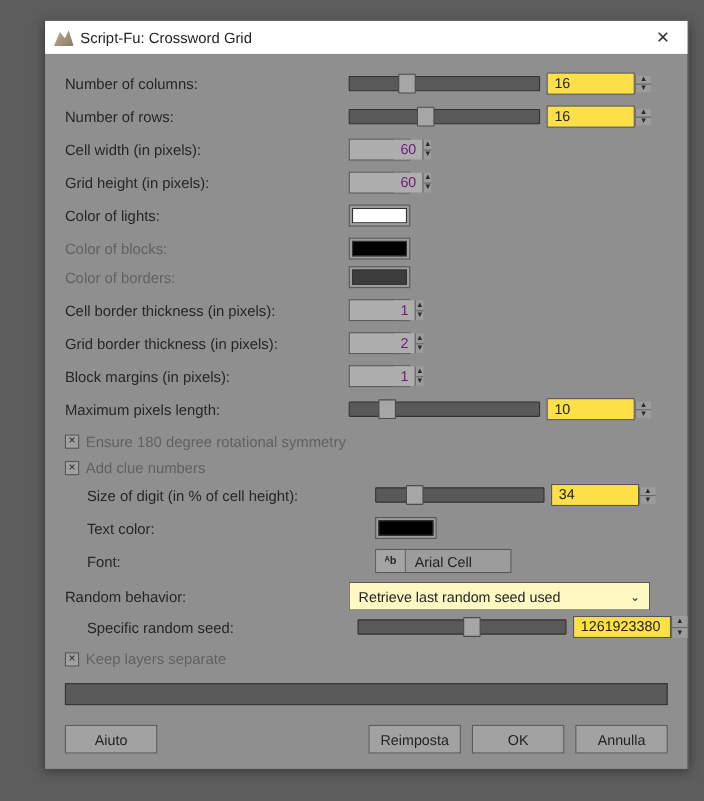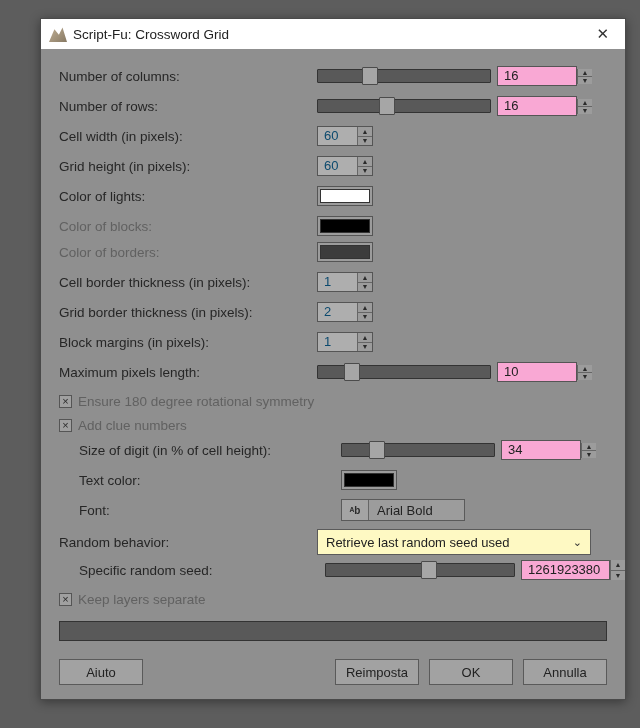--- a/index.html
+++ b/index.html
@@ -89,21 +89,21 @@
     background: #aeaeae;
     align-items: stretch;
     box-sizing: border-box;
   }
   .valbox .num {
     flex: 1;
     padding: 1px 6px 0 6px;
     color: #222;
     font-size: 13px;
     text-align: left;
-    background: #f9a8d4;
+    background: #fde047;
   }
   .spinners {
     display: flex;
     flex-direction: column;
     width: 14px;
     border-left: 1px solid #666;
     background: #9c9c9c;
   }
   .spinners .up, .spinners .down {
     flex: 1;
@@ -122,23 +122,24 @@
     display: flex;
     width: 56px;
     height: 20px;
     background: #aeaeae;
     border: 1px solid #555;
     box-sizing: border-box;
   }
   .spinbox .num {
     flex: 1;
     padding: 1px 6px 0 6px;
-    color: #0c4a6e;
+    color: #701a75;
     font-size: 13px;
     background: #aeaeae;
+    margin-left: 40px;
   }
 
   
   .swatch-wrap {
     width: 56px;
     height: 20px;
     border: 1px solid #555;
     padding: 2px;
     box-sizing: border-box;
     background: #9c9c9c;
@@ -407,21 +408,21 @@
       <div class="label">Text color:</div>
       <div class="swatch-wrap">
         <div class="swatch" style="background:#000000"></div>
       </div>
     </div>
 
     <div class="row font">
       <div class="label">Font:</div>
       <div class="fontbtn">
         <div class="fi">ᴬb</div>
-        <div class="fn">Arial Bold</div>
+        <div class="fn">Arial Cell</div>
       </div>
     </div>
 
     <div class="row dd" style="margin-top:4px">
       <div class="label">Random behavior:</div>
       <div class="dropdown">
         <div class="dd-text">Retrieve last random seed used</div>
         <div class="dd-arrow">⌄</div>
       </div>
     </div>

